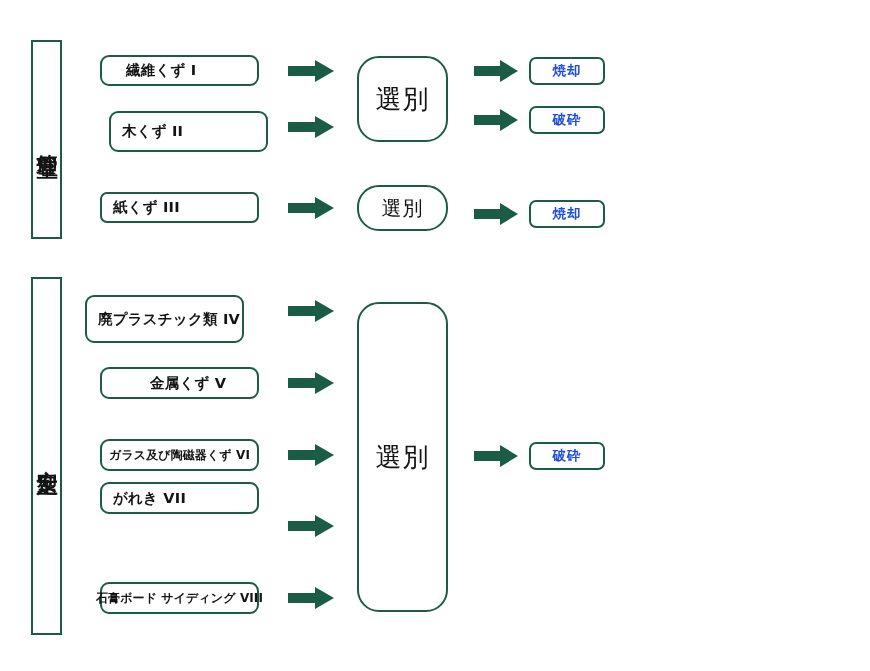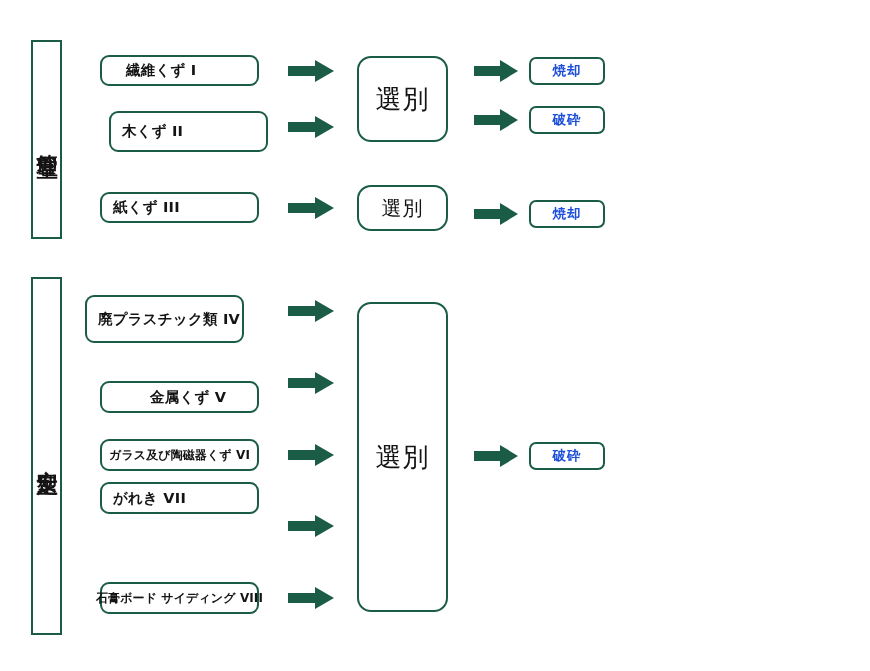--- a/index.html
+++ b/index.html
@@ -65,21 +65,21 @@
     padding: 0 6px;
   }
   .item-box.small .item-text {
     font-size: 12px;
     font-weight: 700;
     letter-spacing: 0.1px;
   }
 
   
   .process-box {
-    border-radius: 14px;
+    border-radius: 22px;
     justify-content: center;
   }
   .process-box .process-text {
     font-size: 26px;
     font-weight: 500;
     color: #141414;
     letter-spacing: 1px;
     white-space: nowrap;
   }
   .process-box.small-proc .process-text {
@@ -120,29 +120,29 @@
   </div>
 
   <div class="node item-box" style="left:100px; top:55px; width:159px; height:31px;padding-left:24px;">
     <span class="item-text">繊維くず I</span>
   </div>
 
   <div class="node item-box" style="left:109px; top:111px; width:159px; height:41px;align-items:center;">
     <span class="item-text">木くず II</span>
   </div>
 
-  <div class="node item-box" style="left:100px; top:192px; width:159px; height:31px;">
+  <div class="node item-box" style="left:100px; top:192px; width:159px; height:31px;border-radius:7px;">
     <span class="item-text">紙くず III</span>
   </div>
 
   <div class="node item-box" style="left:85px; top:295px; width:159px; height:48px;">
     <span class="item-text">廃プラスチック類 IV</span>
   </div>
 
-  <div class="node item-box" style="left:100px; top:381px; width:159px; height:32px;padding-left:48px;">
+  <div class="node item-box" style="left:100px; top:367px; width:159px; height:32px;padding-left:48px;">
     <span class="item-text">金属くず V</span>
   </div>
 
   <div class="node item-box centered small" style="left:100px; top:439px; width:159px; height:32px;">
     <span class="item-text">ガラス及び陶磁器くず VI</span>
   </div>
 
   <div class="node item-box" style="left:100px; top:482px; width:159px; height:32px;">
     <span class="item-text">がれき VII</span>
   </div>

